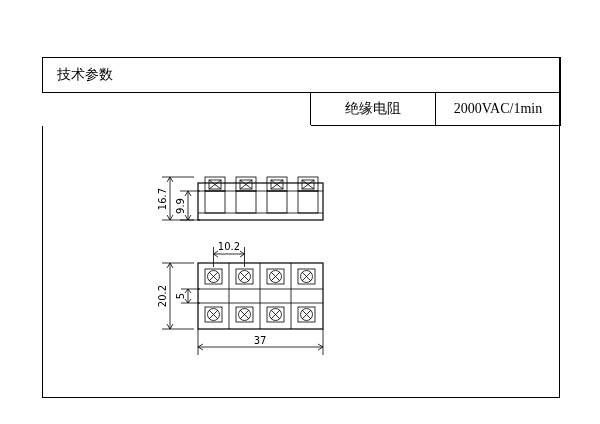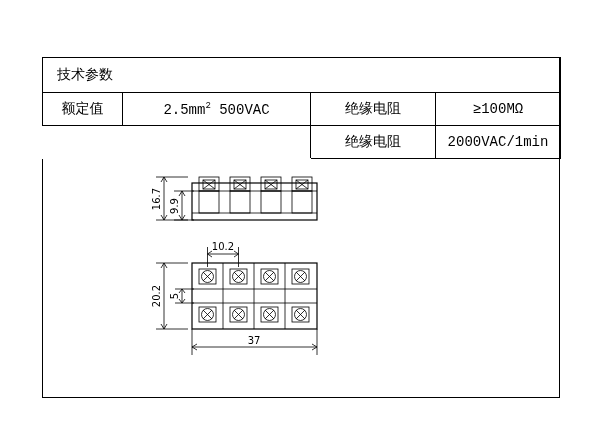--- a/index.html
+++ b/index.html
@@ -38,39 +38,39 @@
     top: 57px;
     width: 518px;
     border-collapse: collapse;
     table-layout: fixed;
   }
   .spec-table td {
     border: 1px solid #000;
     text-align: center;
     vertical-align: middle;
     font-size: 14px;
-    font-family: Liberation Mono, monospace;
+    font-family: Liberation Serif, serif;
     padding: 0;
     height: 32px;
     white-space: nowrap;
   }
   .spec-table td.title-cell {
     text-align: left;
     padding-left: 14px;
     height: 34px;
     font-size: 14px;
   }
   .sup {
     font-size: 9px;
     vertical-align: super;
   }
   
   .drawing {
     position: absolute;
-    left: 42px;
+    left: 48px;
     top: 155px;
     width: 504px;
     height: 243px;
   }
   svg { display: block; }
   .ln { stroke: #000; fill: none; }
   .thin { stroke-width: 0.8; }
   .med { stroke-width: 1.2; }
   .dimtxt {
     font-family: "DejaVu Sans", "Liberation Sans", sans-serif;
@@ -90,26 +90,20 @@
       <col style="width:80px">
       <col style="width:188px">
       <col style="width:125px">
       <col style="width:125px">
     </colgroup>
     <tbody>
         <tr>
       <td class="title-cell" colspan="4">技术参数</td>
     </tr>
     <tr>
-      <td>额定值</td>
-      <td><span>2.5</span><span>mm</span><span class="sup">2</span><span> 500VAC</span></td>
-      <td>绝缘电阻</td>
-      <td>≥100MΩ</td>
-    </tr>
-    <tr>
       <td style="border-left:1px solid #fff;border-bottom:1px solid #fff;border-right:1px solid #fff;"></td>
       <td style="border-left:1px solid #fff;border-bottom:1px solid #fff;border-right:1px solid #000;"></td>
       <td>绝缘电阻</td>
       <td>2000VAC/1min</td>
     </tr>
   </tbody>
     </table>
 
   <div class="drawing">
     <svg width="518" height="243" viewBox="0 0 518 243">

